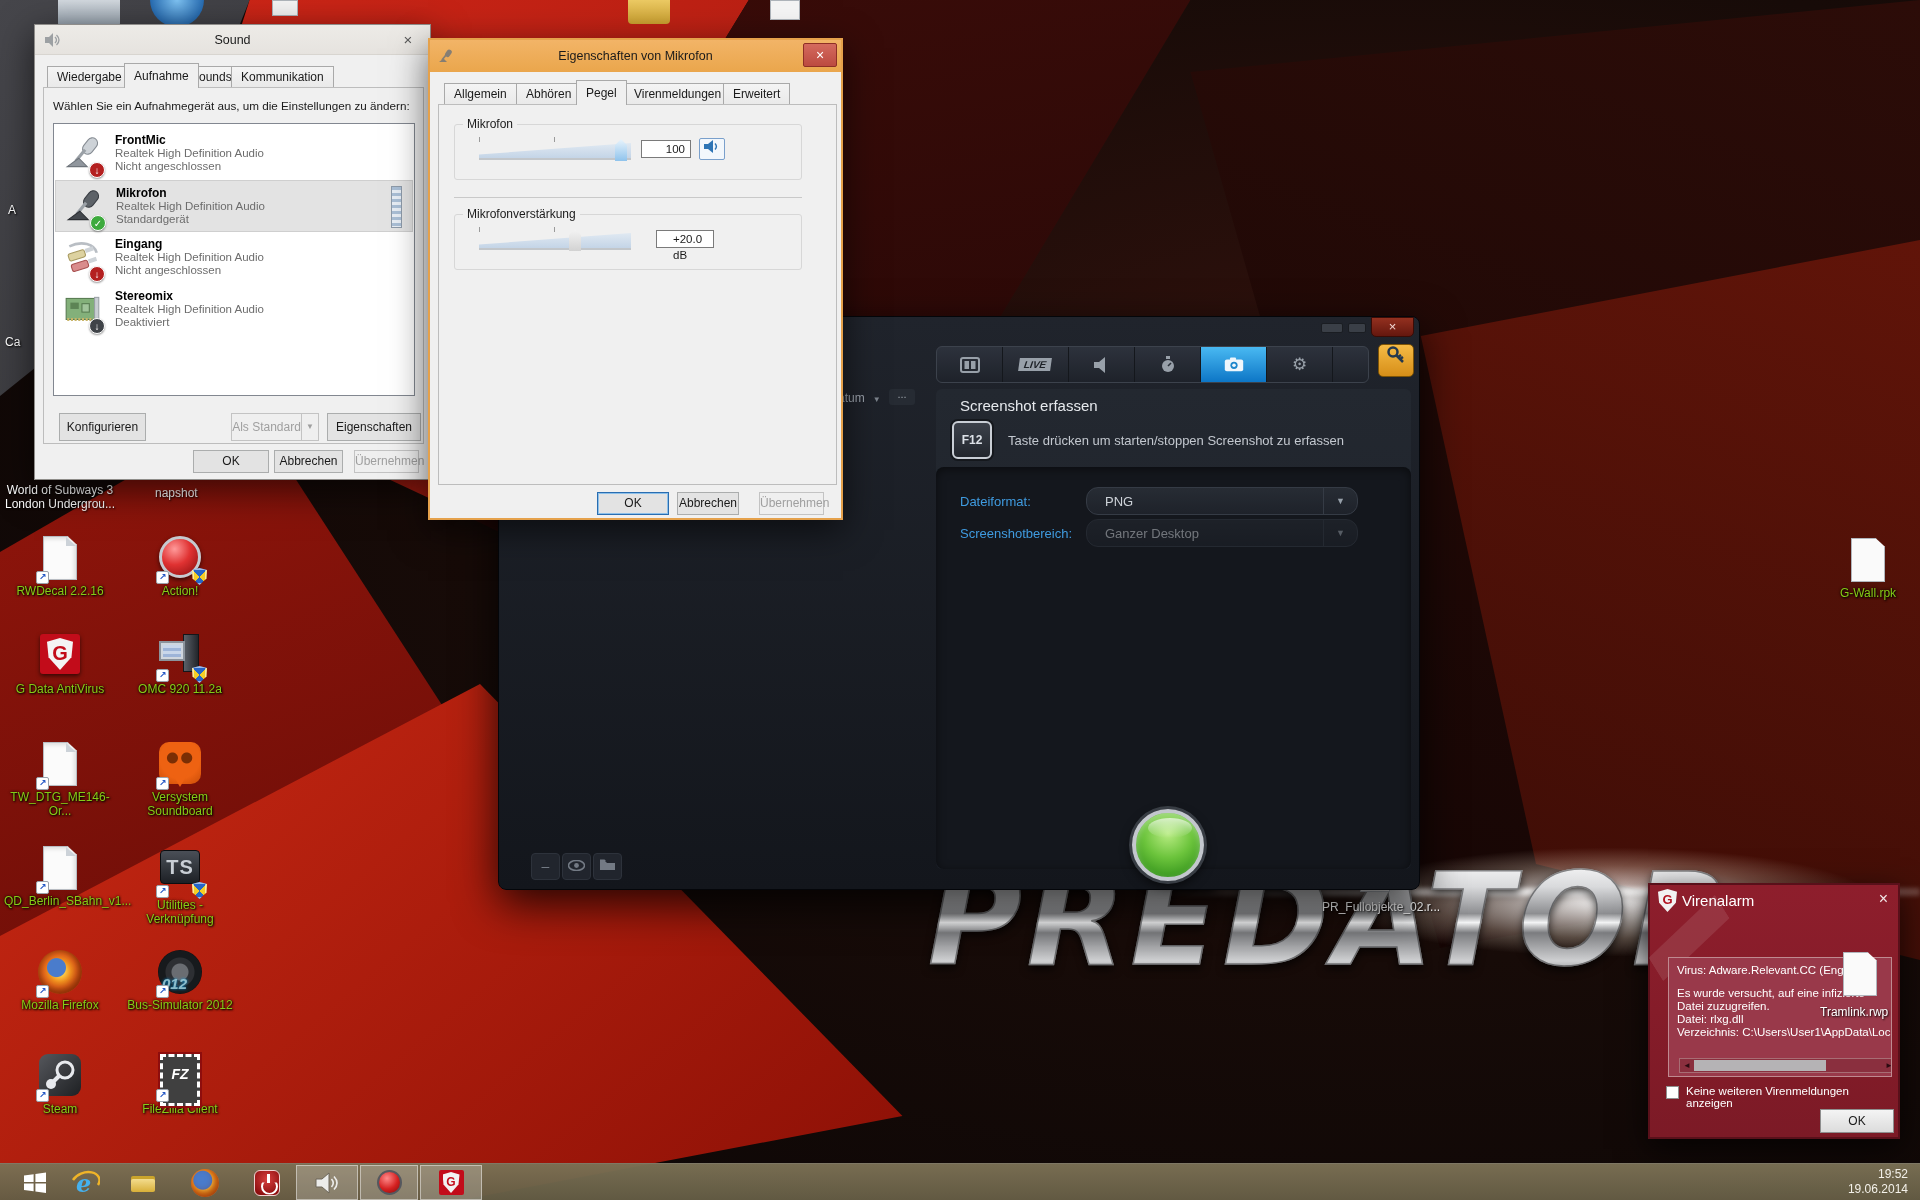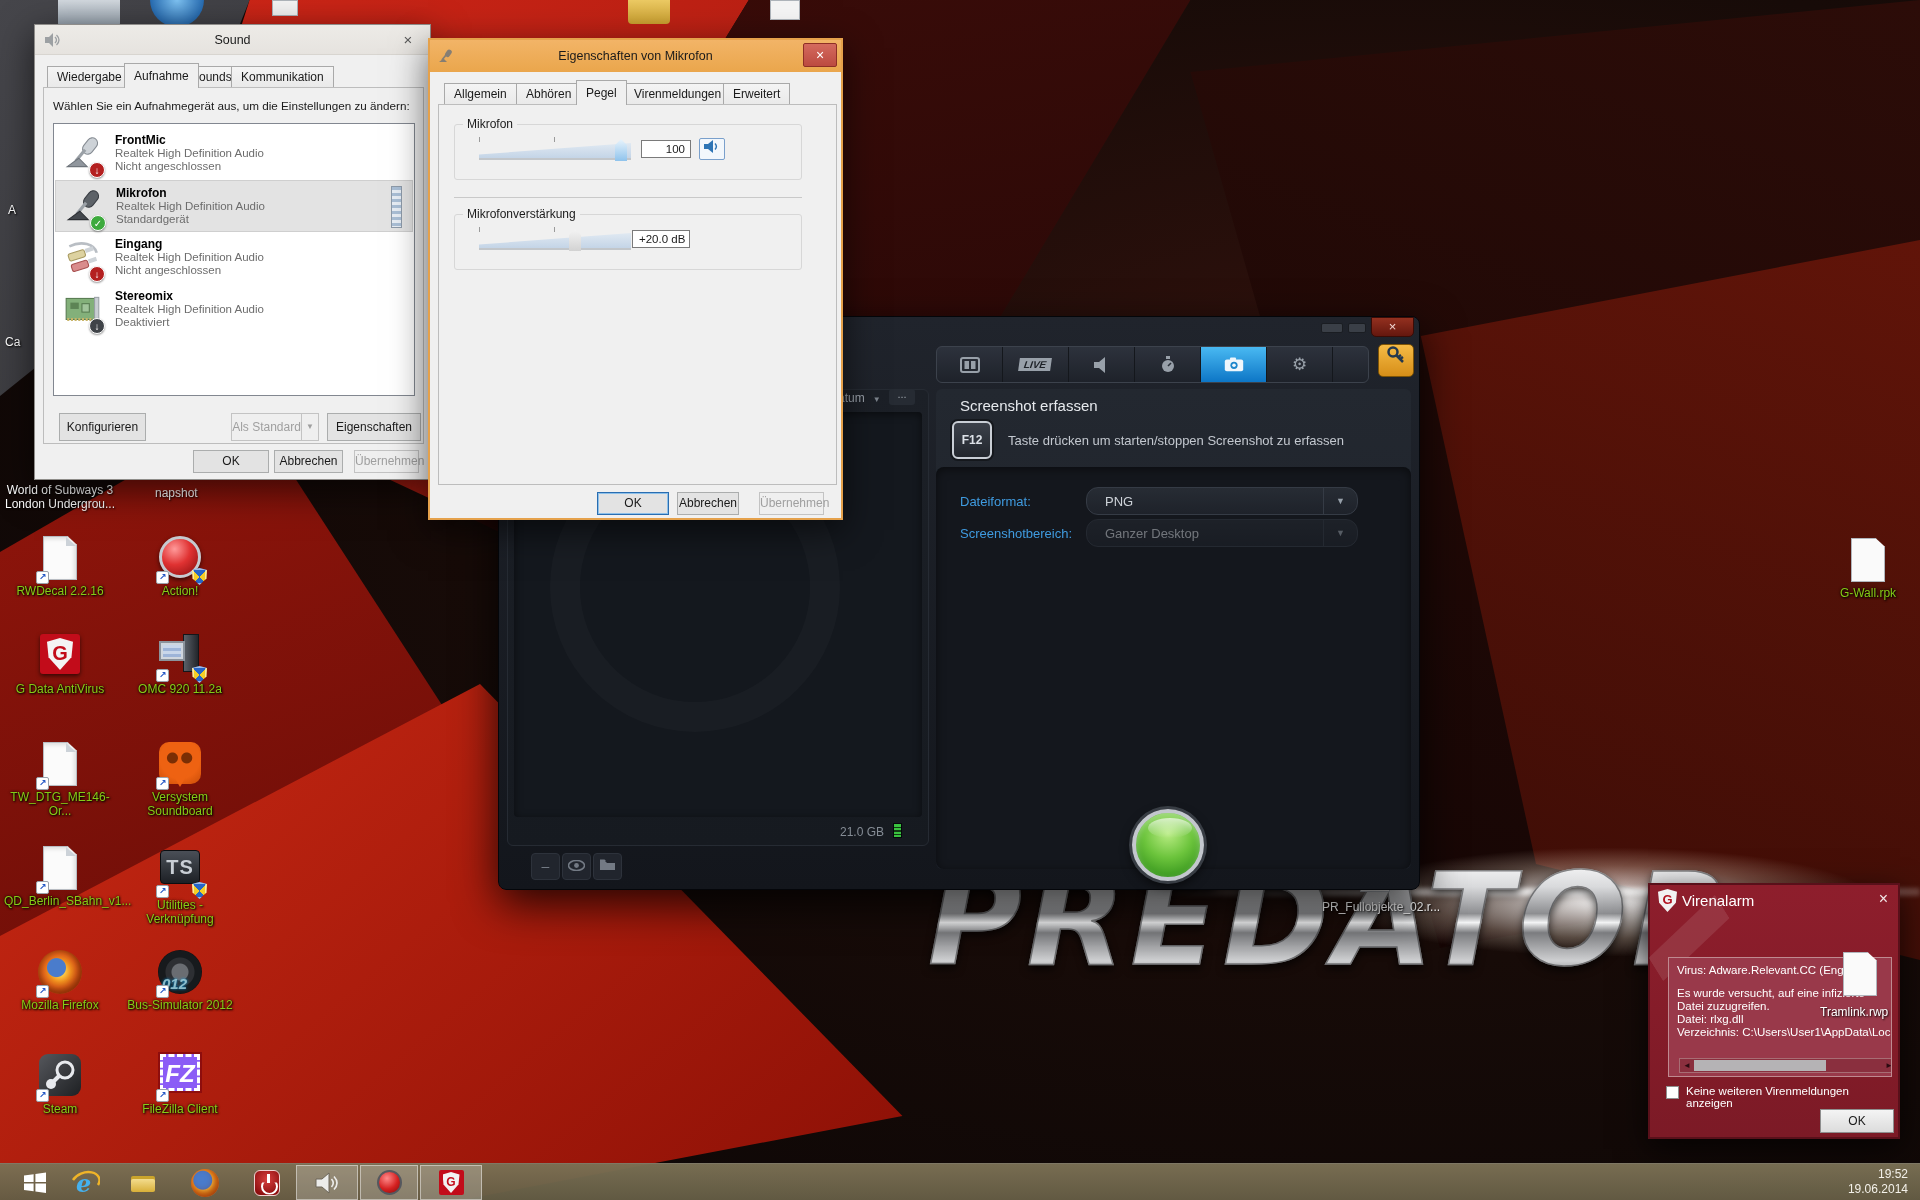--- a/index.html
+++ b/index.html
@@ -63,22 +63,22 @@
   .ts{width:40px;height:34px;margin-top:4px;background:linear-gradient(180deg,#4a4f57,#1d2025);border:1px solid #0c0d10;
     border-radius:4px;color:#c9ced5;font-weight:bold;font-size:20px;line-height:32px;letter-spacing:1px}
   .ffx{width:44px;height:44px;border-radius:50%;
     background:radial-gradient(circle at 42% 40%,#4a7ccc 0 9px,rgba(0,0,0,0) 10px),
                radial-gradient(circle at 50% 48%,#ffd24a 0 4px,#f08f1e 11px,#e2671a 16px,#b34a10 21px);
     box-shadow:inset -3px -4px 8px rgba(120,30,0,.6)}
   .tire{width:44px;height:44px;border-radius:50%;
     background:radial-gradient(circle,#6a6d72 0 8px,#2d2f33 9px 14px,#171a1d 15px 21px,#0b0d0f 22px)}
   .tire b{position:absolute;left:4px;bottom:2px;color:#9fd8e8;font-size:15px;font-style:italic;opacity:.85;text-shadow:0 0 3px #0af}
   .steam{width:42px;height:42px;border-radius:9px;background:linear-gradient(135deg,#55575c,#1e2023)}
-  .fz{width:40px;height:37px;background:#8b5cf6;border:3px dashed #fff;outline:2px solid #8e0d0d;
-    color:#fff;font-weight:bold;font-size:24px;line-height:34px;font-style:italic}
+  .fz{width:40px;height:52px;background:#404040;border:3px dashed #fff;outline:2px solid #8e0d0d;
+    color:#fff;font-weight:bold;font-size:14px;line-height:34px;font-style:italic}
   .pg{background:#fafafa;border:1px solid #b0b5bc;clip-path:polygon(0 0,72% 0,100% 20%,100% 100%,0 100%)}
   .frag{position:absolute;font-size:12px;color:#fff;text-shadow:1px 1px 2px #000}
   
   .cutico{position:absolute;top:0}
   
   .win{position:absolute;background:#f0f0f0;box-shadow:0 10px 34px rgba(0,0,0,.6);font-size:12px;color:#1a1a1a}
   .tbar{position:relative;height:30px;display:flex;align-items:center}
   .tbar .title{position:absolute;left:0;right:0;text-align:center;font-size:12.5px}
   .wbtn{background:#e3e3e3;border:1px solid #abadad;font-size:12px;color:#1a1a1a;text-align:center;
     line-height:20px;position:absolute;cursor:default}
@@ -403,27 +403,20 @@
     </div>
     <div class="afill"></div>
   </div>
   <div id="akey">
     <svg width="20" height="20" viewBox="0 0 20 20">
         <circle cx="7" cy="7" r="4.5" fill="none" stroke="#24384e" stroke-width="2.5"></circle>
         <path d="M10 10 L17 17 M14 14 L17 12 M12 12 L15 10" stroke="#24384e" stroke-width="2.5" fill="none"></path>
       </svg>
   </div>
 
-  <div id="aleft">
-    <div id="alist">
-        <div class="a-wm"></div>
-      </div>
-    <div id="adisk">21.0 GB</div>
-    <div id="ameter"></div>
-  </div>
   <div id="asort"><span>atum</span><i>▼</i></div>
   <div id="amore">...</div>
 
   <div class="atool" style="left:32px;top:536px"><span>–</span></div>
   <div class="atool" style="left:63px;top:536px">
     <svg width="17" height="11" viewBox="0 0 17 11">
         <ellipse cx="8.5" cy="5.5" rx="8" ry="5" fill="none" stroke="#737a84" stroke-width="1.6"></ellipse>
         <circle cx="8.5" cy="5.5" r="2.4" fill="#737a84"></circle>
       </svg>
   </div>
@@ -573,21 +566,21 @@
   <div class="sep" style="left:24px;top:157px;width:348px;z-index:2"></div>
   <div class="grp" style="left:24px;top:174px;width:348px;height:56px;z-index:2">
     <span class="gl">Mikrofonverstärkung</span>
     <div class="track" style="left:24px;top:14px;width:152px">
       <span class="tick" style="left:0"></span>
         <span class="tick" style="left:75px"></span>
       <div class="wedge"></div>
         <div class="baseline"></div>
     </div>
     <span class="thumb gray" style="left:114px;top:14px"></span>
-    <span class="vbox" style="left:177px;top:15px;width:58px;padding-left:6px">+20.0 dB</span>
+    <span class="vbox" style="left:201px;top:15px;width:58px;padding-left:16px">+20.0 dB</span>
   </div>
   <span class="wbtn" style="left:167px;top:452px;width:72px;height:23px;border:1px solid #2a6db0;box-shadow:inset 0 0 0 1px #8cc0ea">OK</span>
   <span class="wbtn" style="left:247px;top:452px;width:62px;height:23px">Abbrechen</span>
   <span class="wbtn dis" style="left:329px;top:452px;width:65px;height:23px">Übernehmen</span>
 </div>
 
 <div id="virus">
   <span class="vshield"><i>G</i></span>
   <span class="vt">Virenalarm</span>
   <span class="vx">×</span>

